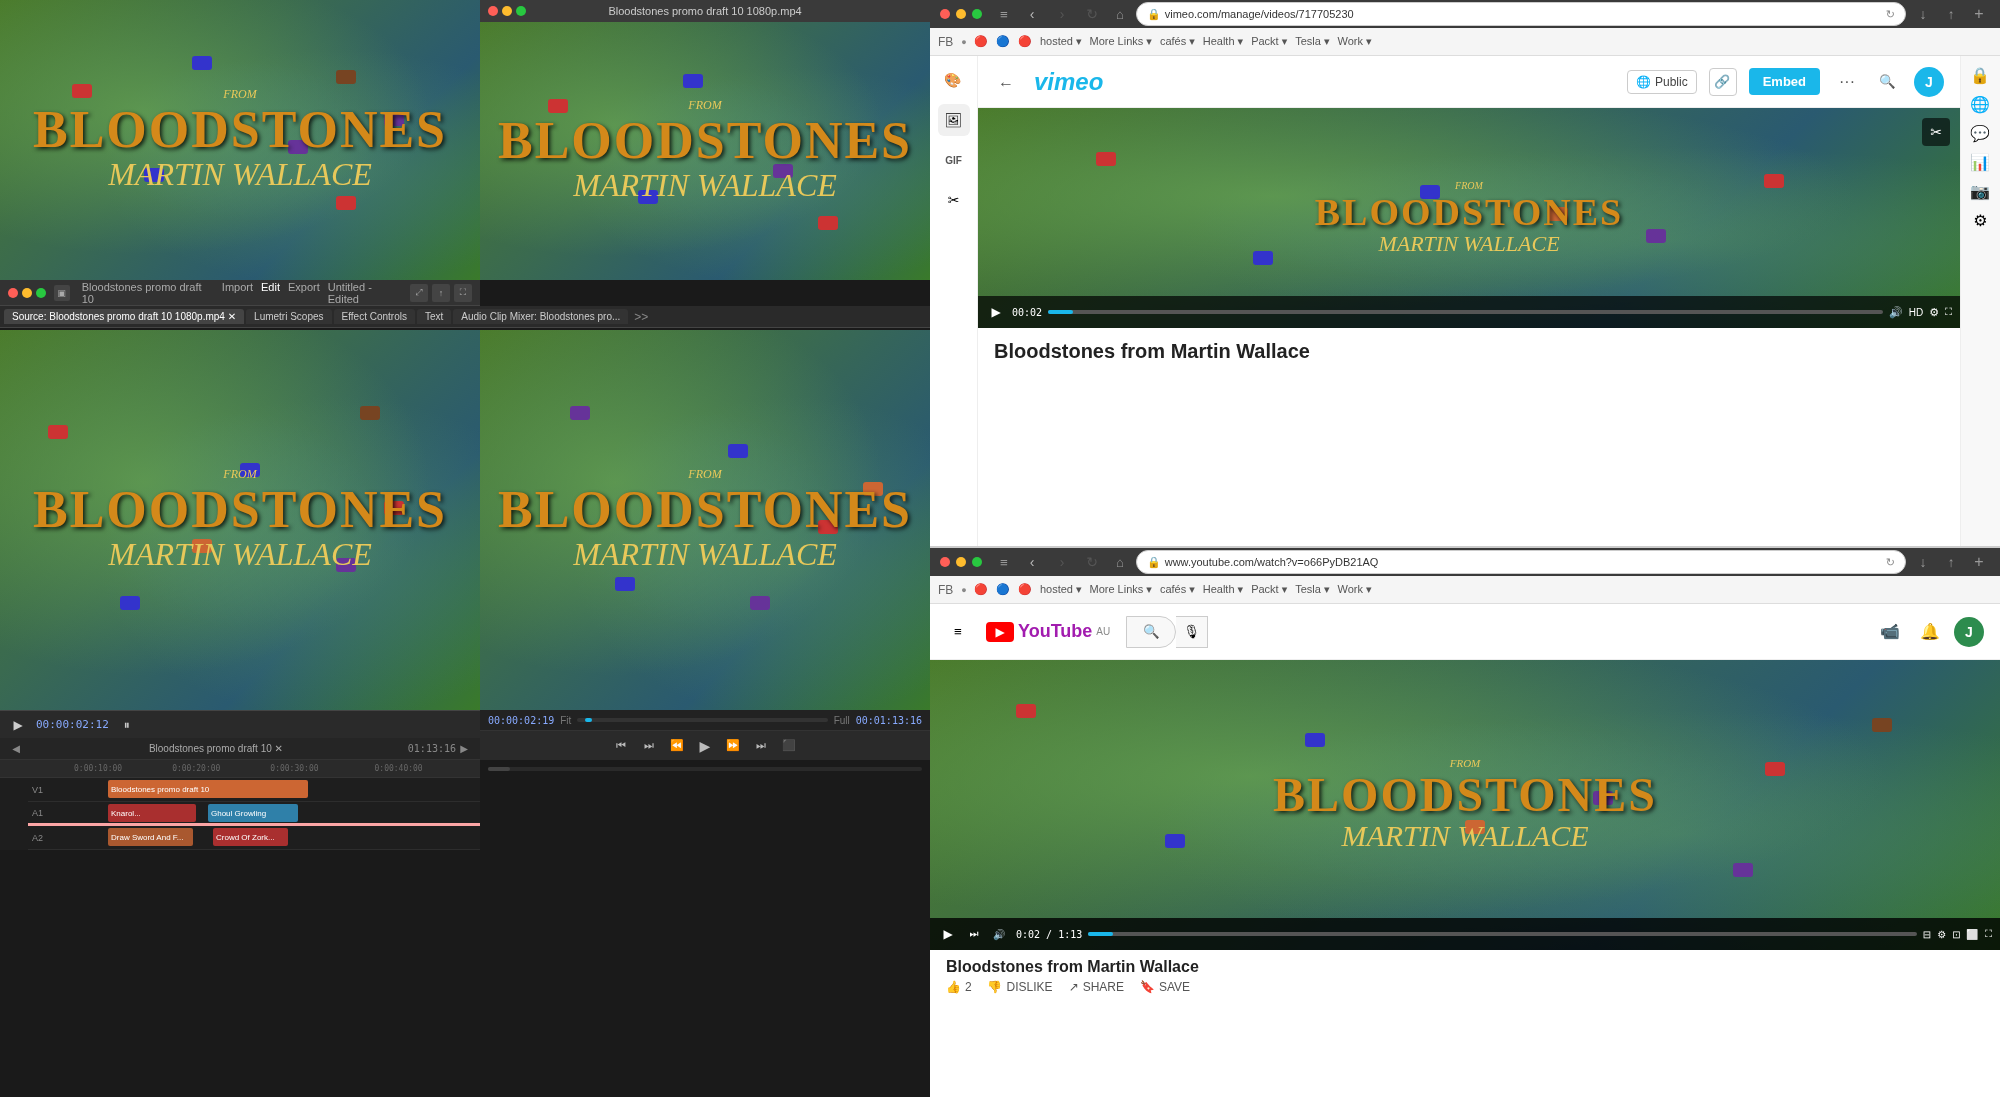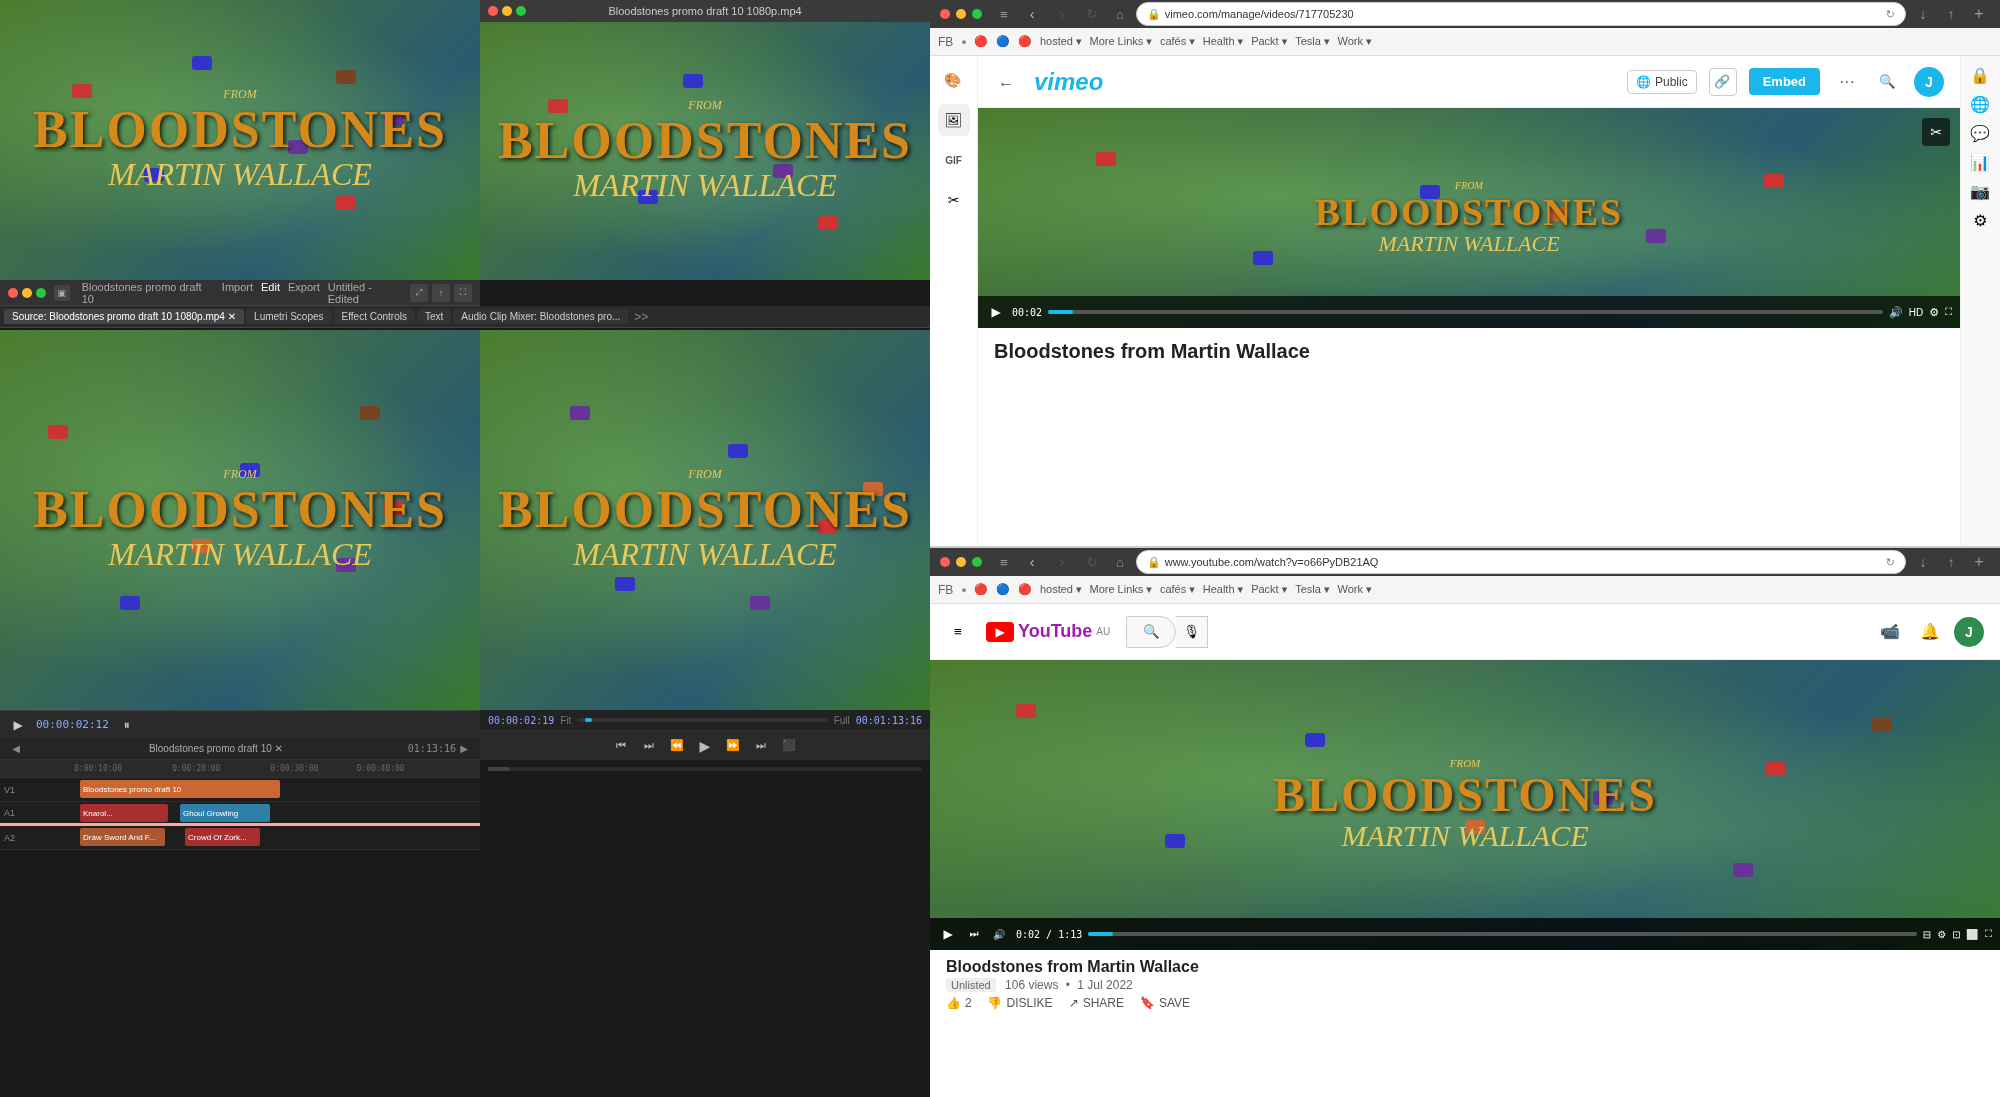--- a/index.html
+++ b/index.html
@@ -793,24 +793,24 @@
       <button style="width:16px;height:16px;background:transparent;border:none;color:#888;font-size:10px;cursor:pointer;">◀</button>
       <span style="flex:1;text-align:center;font-size:10px;color:#aaa;">Bloodstones promo draft 10 ✕</span>
       <span style="font-size:10px;color:#888;font-family:monospace;">01:13:16</span>
       <button style="width:16px;height:16px;background:transparent;border:none;color:#888;font-size:10px;cursor:pointer;">▶</button>
     </div>
 
     <div style="height:18px;background:#2a2a2a;display:flex;align-items:center;padding:0 4px;overflow:hidden;border-bottom:1px solid #333;">
       <span style="font-size:8px;color:#666;font-family:monospace;margin-left:70px;">0:00:10:00</span>
       <span style="font-size:8px;color:#666;font-family:monospace;margin-left:50px;">0:00:20:00</span>
       <span style="font-size:8px;color:#666;font-family:monospace;margin-left:50px;">0:00:30:00</span>
-      <span style="font-size:8px;color:#666;font-family:monospace;margin-left:38px;">0:00:40:00</span>
-    </div>
-
-    <div style="background:#1e1e1e;flex:1;">
+      <span style="font-size:8px;color:#666;font-family:monospace;margin-left:56px;">0:00:40:00</span>
+    </div>
+
+    <div style="background:#1e1e1e;flex:1;padding-left:28px;">
       <div style="height:24px;border-bottom:1px solid #2d2d2d;display:flex;align-items:center;">
         <div style="width:70px;font-size:9px;color:#888;padding-left:4px;">V1</div>
         <div style="flex:1;height:100%;background:#1e1e1e;position:relative;">
           <div style="position:absolute;left:10px;top:2px;width:200px;height:18px;background:#cc6633;border-radius:2px;font-size:8px;color:#fff;padding:0 3px;display:flex;align-items:center;overflow:hidden;">Bloodstones promo draft 10</div>
         </div>
       </div>
       <div style="height:24px;border-bottom:3px solid #fca5a5;display:flex;align-items:center;">
         <div style="width:70px;font-size:9px;color:#888;padding-left:4px;">A1</div>
         <div style="flex:1;height:100%;background:#1e1e1e;position:relative;">
           <div style="position:absolute;left:10px;top:2px;width:88px;height:18px;background:rgba(204,51,51,0.8);border-radius:2px;font-size:8px;color:#fff;padding:0 3px;display:flex;align-items:center;overflow:hidden;">Knarol...</div>
@@ -1075,26 +1075,20 @@
           <span style="font-size:10px;color:#fff;">⊟</span>
           <span style="font-size:10px;color:#fff;">⚙</span>
           <span style="font-size:10px;color:#fff;">⊡</span>
           <span style="font-size:10px;color:#fff;">⬜</span>
           <span style="font-size:10px;color:#fff;">⛶</span>
         </div>
       </div>
 
       <div class="yt-video-info">
         <div class="yt-video-title">Bloodstones from Martin Wallace</div>
-        <div class="yt-meta">
-          <span style="font-size:11px;background:#eee;padding:1px 5px;border-radius:3px;margin-right:6px;">Unlisted</span>
-          <span>106 views</span>
-          <span style="margin:0 4px;">•</span>
-          <span>1 Jul 2022</span>
-        </div>
         <div class="yt-actions">
           <div class="yt-action-btn">
             <span>👍</span>
             <span>2</span>
           </div>
           <div class="yt-action-btn">
             <span>👎</span>
             <span>DISLIKE</span>
           </div>
           <div class="yt-action-btn">

